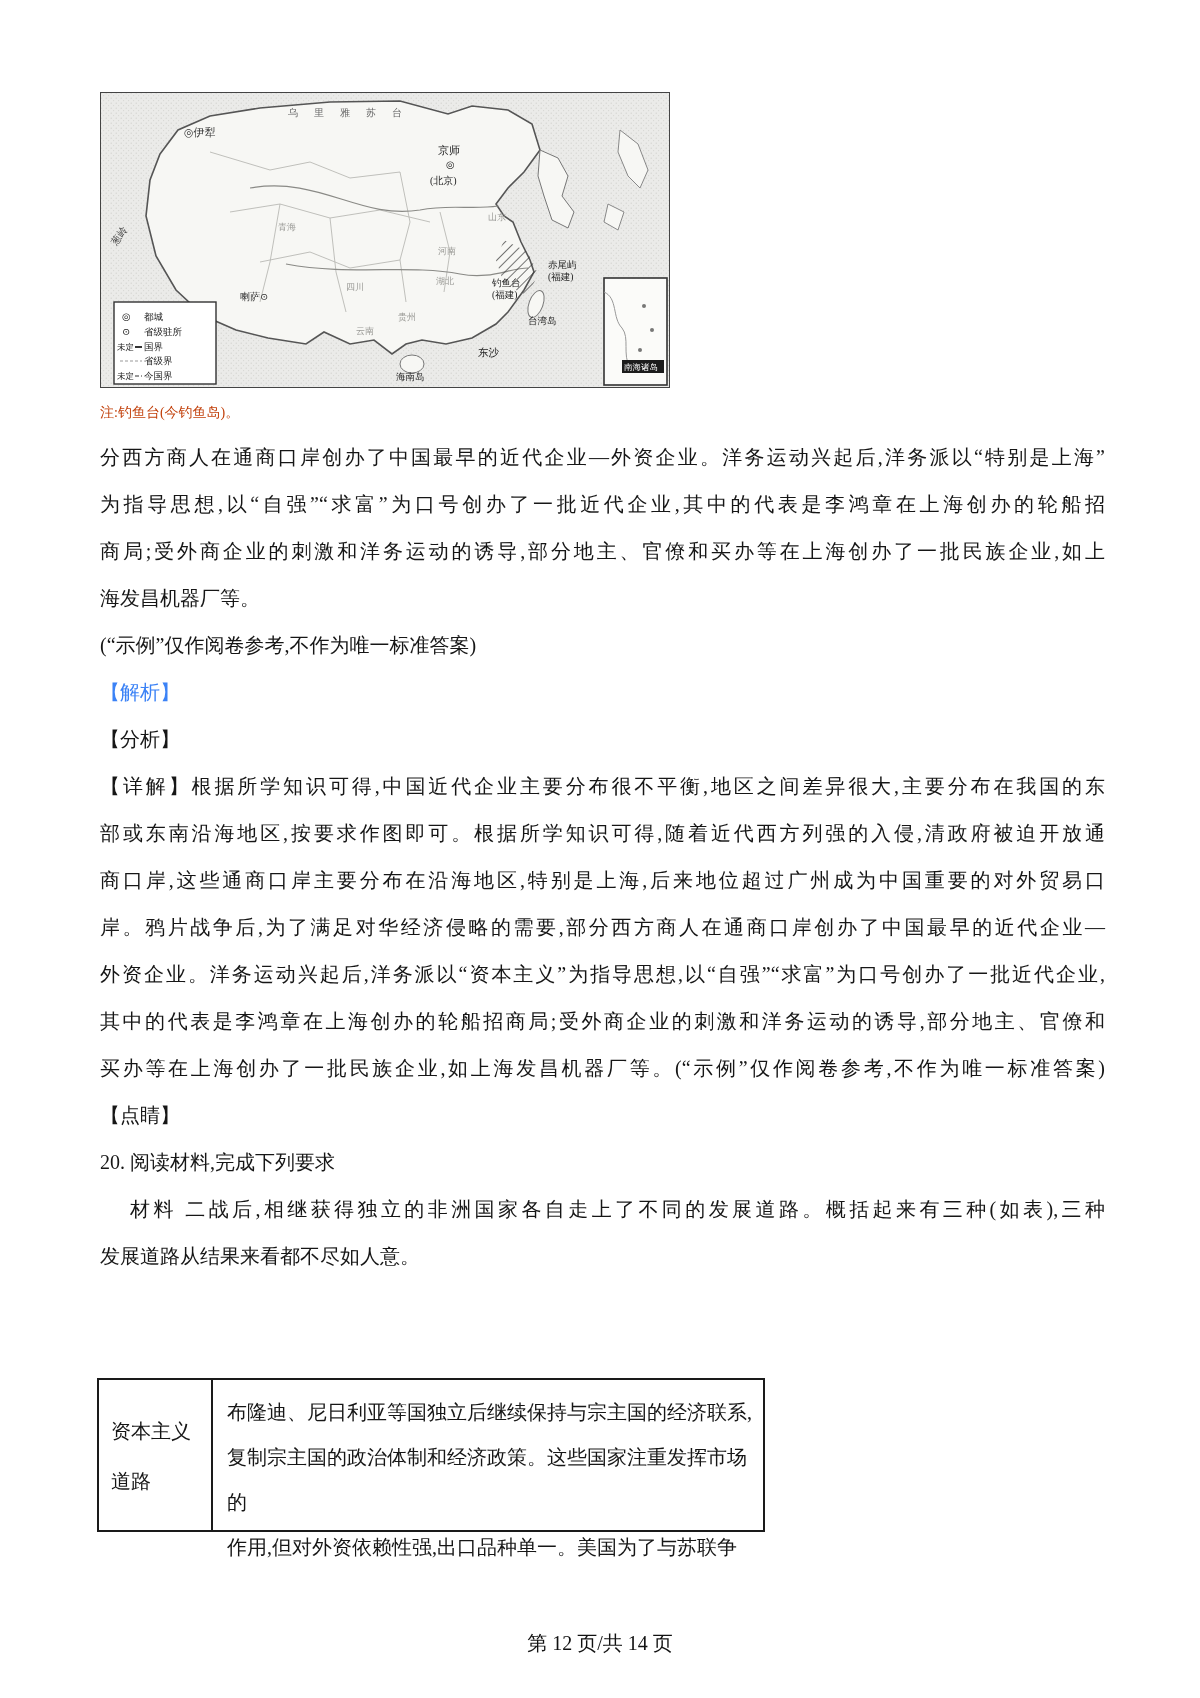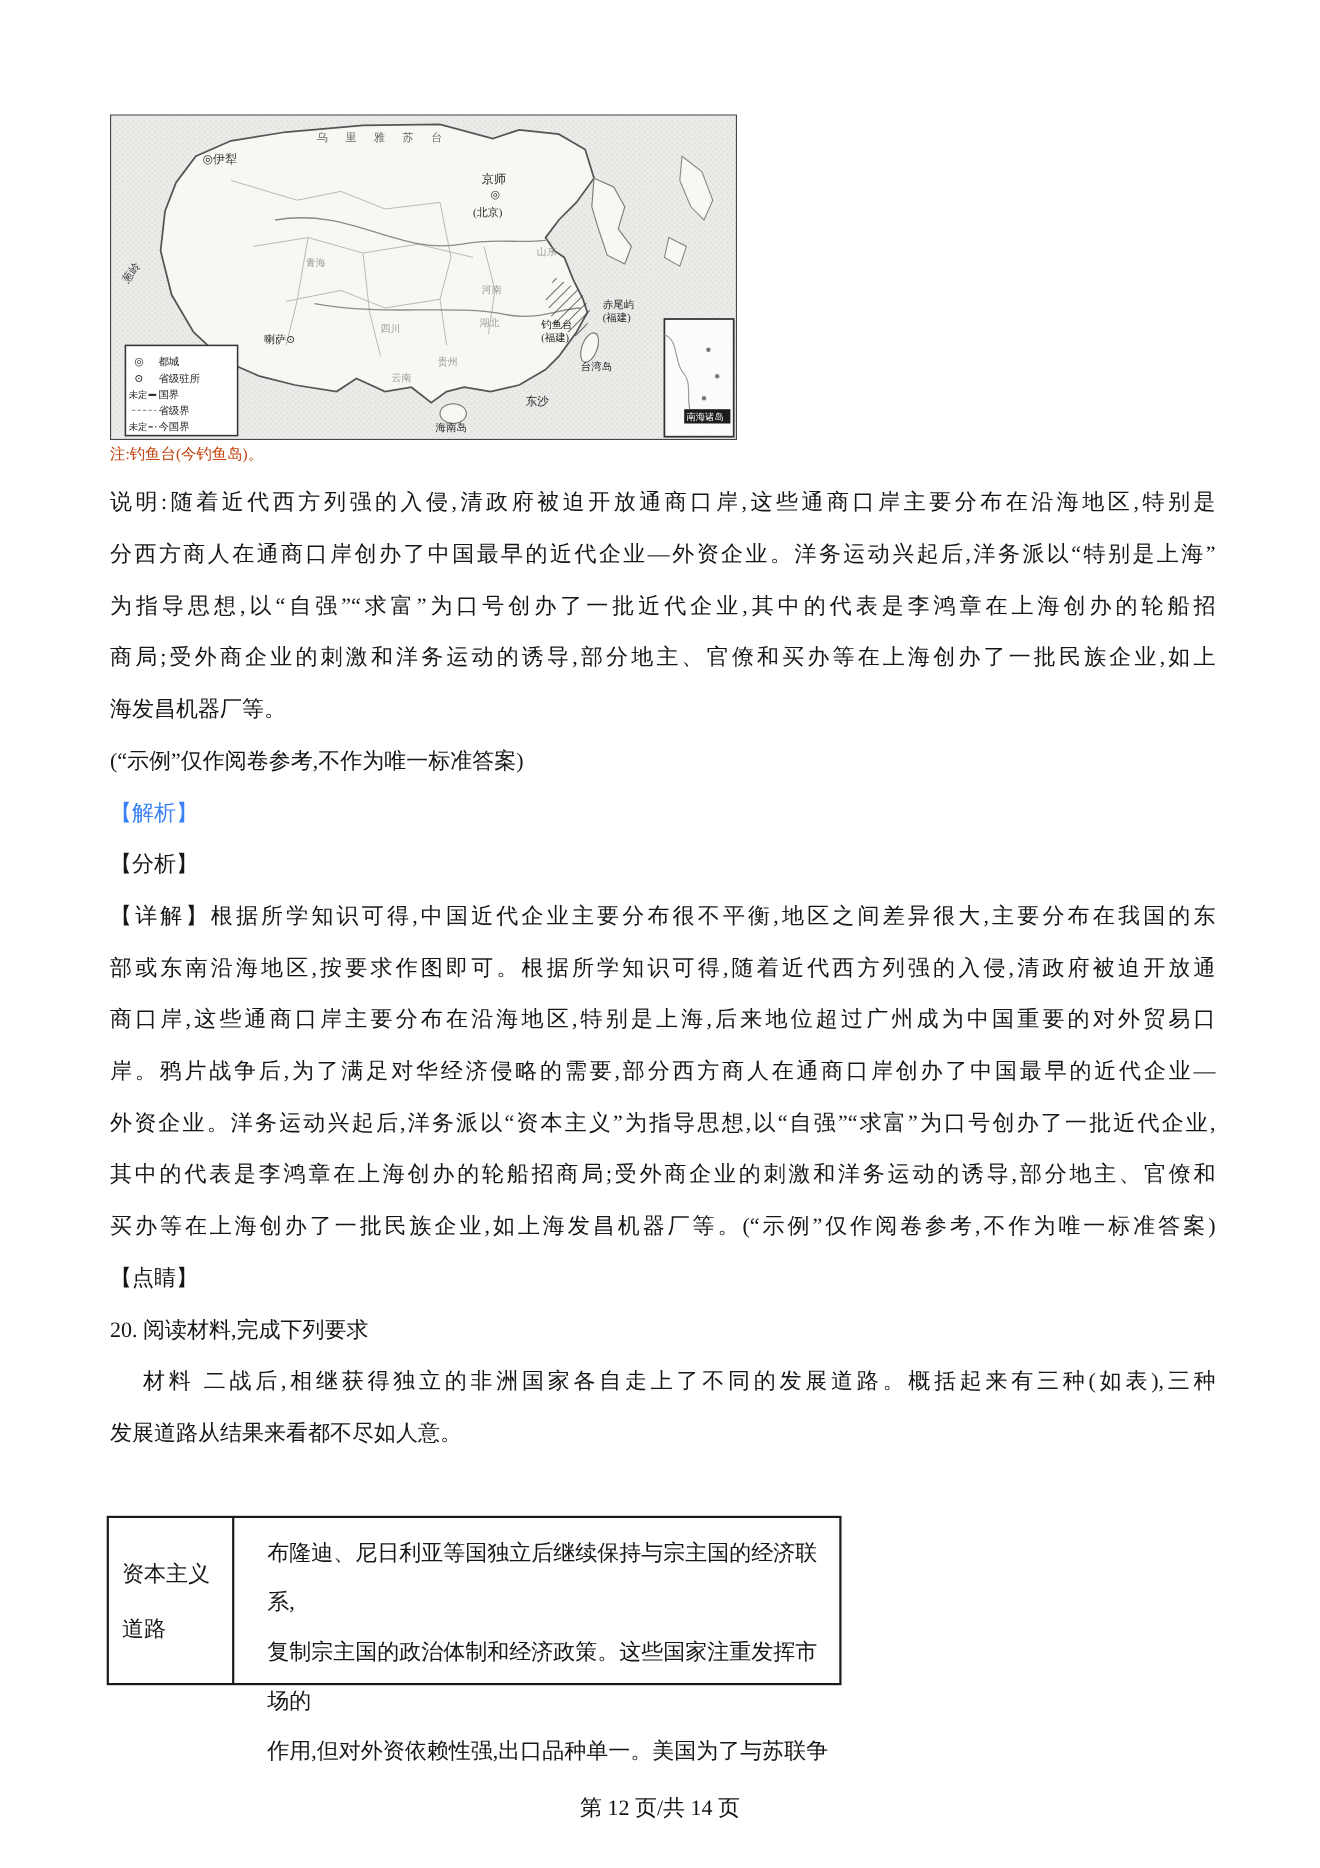--- a/index.html
+++ b/index.html
@@ -1,37 +1,37 @@
 <!DOCTYPE html>
 <html><head>
 <meta charset="utf-8">
 <style>
   html,body{margin:0;padding:0;}
   body{
     width:1200px;height:1698px;position:relative;background:#ffffff;
     font-family:"Liberation Serif","DejaVu Serif",serif;color:#161616;
   }
-  .map-figure{position:absolute;left:100px;top:104px;width:568px;height:296px;}
+  .map-figure{position:absolute;left:100px;top:92px;width:568px;height:296px;}
   .map-note{position:absolute;left:100px;top:404px;font-size:14px;color:#c2410c;}
   .text-col{position:absolute;left:100px;top:434px;width:1005px;font-size:20px;}
   .tline{height:47px;line-height:47px;white-space:normal;}
   .jline{text-align:justify;text-align-last:justify;}
   .lline{text-align:left;}
   .blue{color:#3b82f6;}
   .indent1{text-indent:30px;}
   .q20-table{
     position:absolute;left:97px;top:1378px;width:668px;height:154px;
     border:2px solid #1a1a1a;box-sizing:border-box;display:flex;
   }
   .q20-col-path{
     width:114px;border-right:2px solid #1a1a1a;box-sizing:border-box;
     padding:26px 0 0 12px;font-size:20px;line-height:50px;
   }
   .q20-col-desc{
-    flex:1;padding:10px 8px 4px 14px;font-size:20px;line-height:45px;margin-left:16px;
+    flex:1;padding:10px 8px 4px 14px;font-size:20px;line-height:45px;
   }
   .page-footer{
     position:absolute;left:0;top:1630px;width:1200px;text-align:center;
     font-size:20px;color:#111;
   }
   svg text{font-family:"Liberation Serif","DejaVu Serif",serif;}
 </style>
 </head>
 <body>
 
@@ -130,21 +130,20 @@
       <circle cx="540" cy="258" r="2" fill="#777"></circle>
       <rect x="522" y="268" width="42" height="13" fill="#1c1c1c"></rect>
       <text x="524" y="278" font-size="8.5" fill="#ffffff">南海诸岛</text>
     </g>
   </svg>
 </div>
 
 <div class="map-note">注:钓鱼台(今钓鱼岛)。</div>
 
 <div class="text-col">
-  <div class="tline jline">说明:随着近代西方列强的入侵,清政府被迫开放通商口岸,这些通商口岸主要分布在沿海地区,特别是</div>
   <div class="tline jline">分西方商人在通商口岸创办了中国最早的近代企业—外资企业。洋务运动兴起后,洋务派以“特别是上海”</div>
   <div class="tline jline">为指导思想,以“自强”“求富”为口号创办了一批近代企业,其中的代表是李鸿章在上海创办的轮船招</div>
   <div class="tline jline">商局;受外商企业的刺激和洋务运动的诱导,部分地主、官僚和买办等在上海创办了一批民族企业,如上</div>
   <div class="tline lline">海发昌机器厂等。</div>
 
   <div class="tline lline">(“示例”仅作阅卷参考,不作为唯一标准答案)</div>
 
   <div class="tline lline blue">【解析】</div>
   <div class="tline lline">【分析】</div>
 

